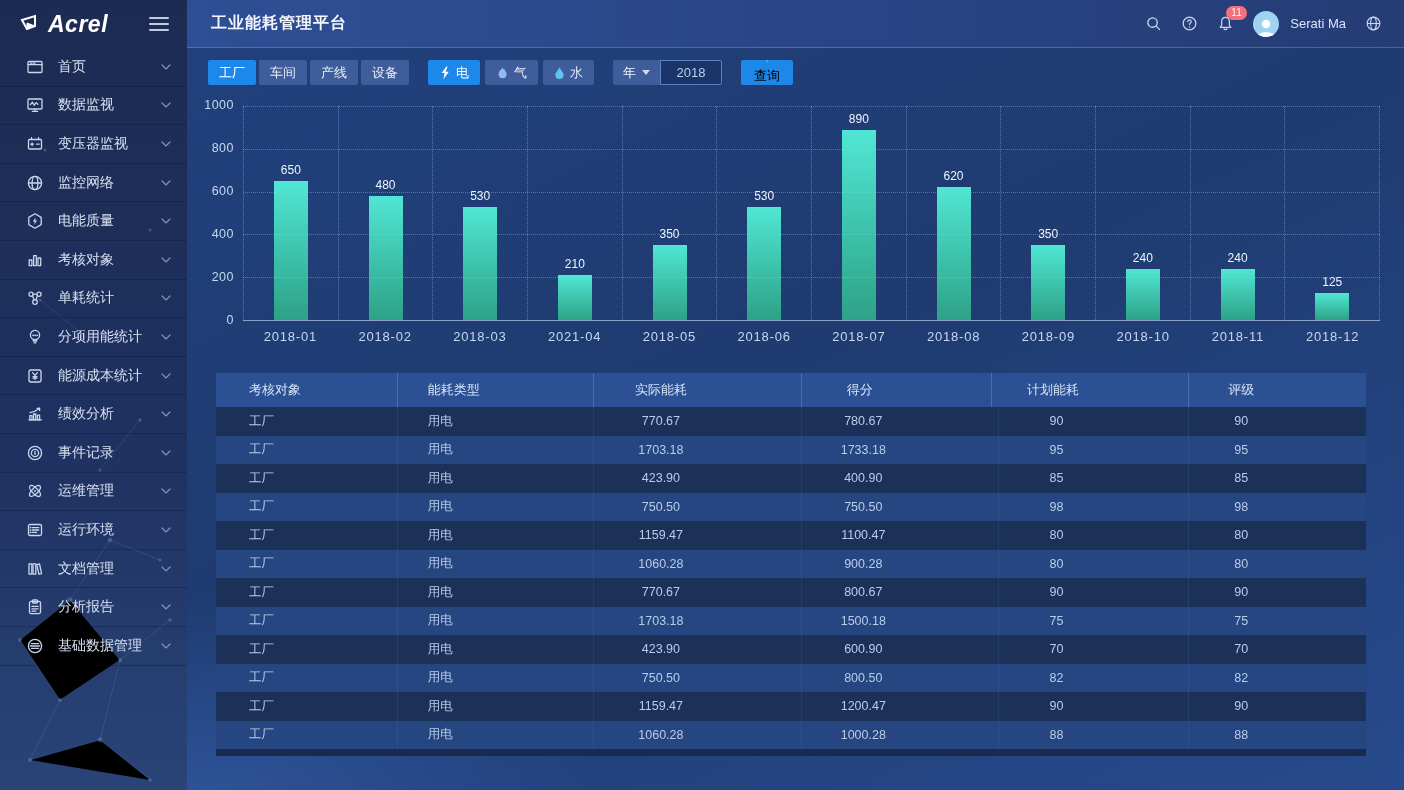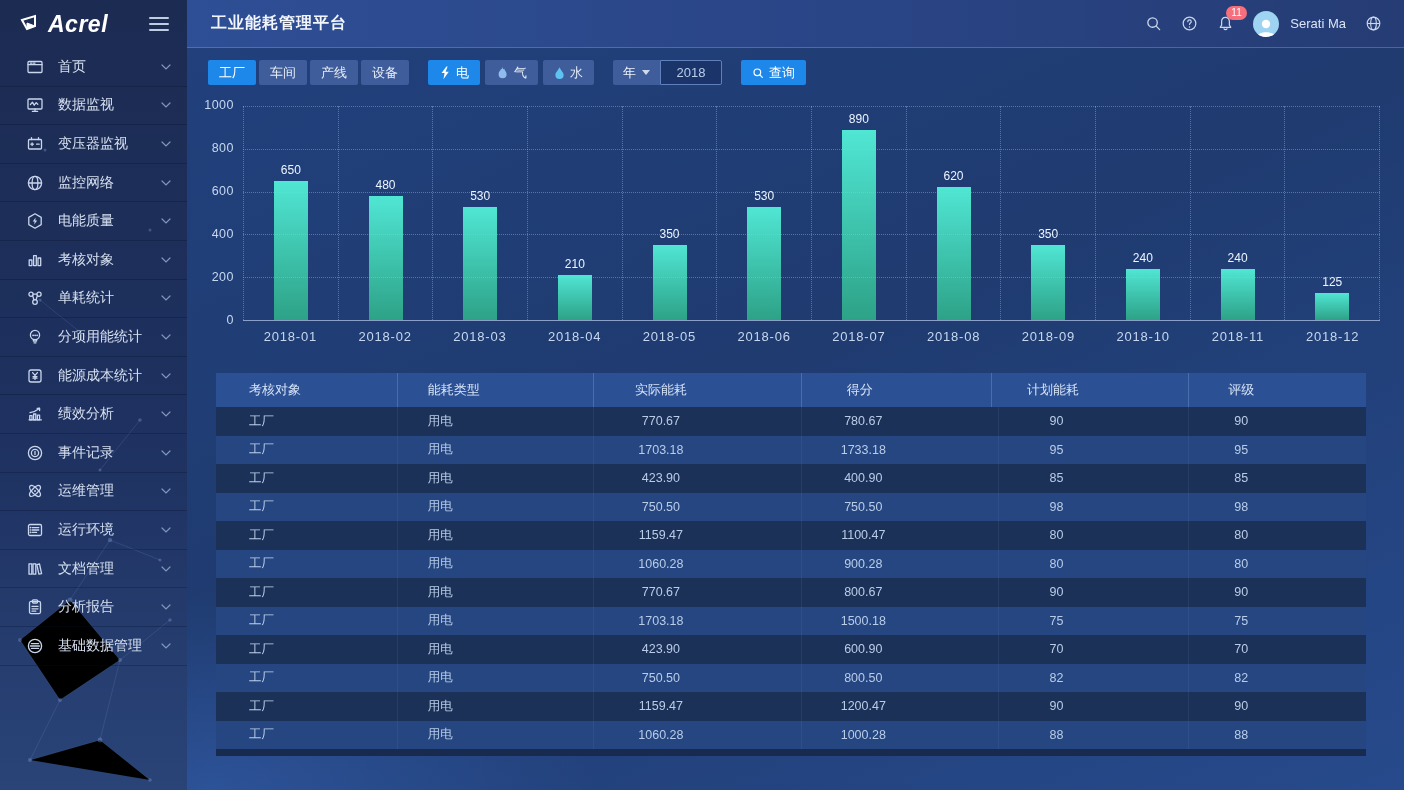--- a/index.html
+++ b/index.html
@@ -53,21 +53,21 @@
   .fbtn.active { background:#1e88ea; color:#ffffff; }
   .energy-group { margin-left:16px; display:flex; }
   .energy-group .fbtn { margin-right:5px; min-width:48px; }
   .period-group { margin-left:14px; display:flex; align-items:center; }
   .period-btn { height:25px; padding:0 10px; background:#3f5d9b; border-radius:2px 0 0 2px;
     color:#eef3fa; font-size:13px; display:flex; align-items:center; gap:6px; cursor:pointer; }
   .caret-down { width:0; height:0; border-left:4px solid transparent; border-right:4px solid transparent;
     border-top:5px solid #cfd9ea; }
   .year-input { width:62px; height:25px; background:rgba(18,38,82,.35); border:1px solid #5f7fbd;
     color:#b9cdeb; font-size:13px; text-align:center; font-family:inherit; border-radius:0 2px 2px 0; }
-  .query-btn { margin-left:19px; background:#1e88ea; color:#ffffff; min-width:52px; }
+  .query-btn { margin-left:19px; background:#1e88ea; color:#000000; min-width:52px;flex-direction:column; }
 
   
   .chart { margin:21px 0 0 -20px; width:1184px; }
   .chart-title { margin-left:47px; color:#aec0de; font-size:13px; height:18px; }
   .chart-body { display:flex; margin-top:19px; }
   .yaxis { position:relative; width:47px; flex:0 0 47px; }
   .ytick { position:absolute; right:9px; color:#c6d7ef; font-size:12.5px; letter-spacing:.5px; }
   .plot { position:relative; flex:1; height:215px; display:flex;
     border-bottom:1px solid #8ba0c9; }
   .hgrid { position:absolute; left:0; right:0; border-top:1px dotted rgba(168,192,232,.42); }
@@ -556,21 +556,21 @@
                 <div class="bar" style="height:12.5%"></div>
               </div>
             </div>
         </div>
         <div class="chart-xrow">
           <div class="xspacer"></div>
           <div class="xlabels">
               <div class="xlabel">2018-01</div>
               <div class="xlabel">2018-02</div>
               <div class="xlabel">2018-03</div>
-              <div class="xlabel">2018-04</div>
+              <div class="xlabel">2021-04</div>
               <div class="xlabel">2018-05</div>
               <div class="xlabel">2018-06</div>
               <div class="xlabel">2018-07</div>
               <div class="xlabel">2018-08</div>
               <div class="xlabel">2018-09</div>
               <div class="xlabel">2018-10</div>
               <div class="xlabel">2018-11</div>
               <div class="xlabel">2018-12</div>
             </div>
         </div>

